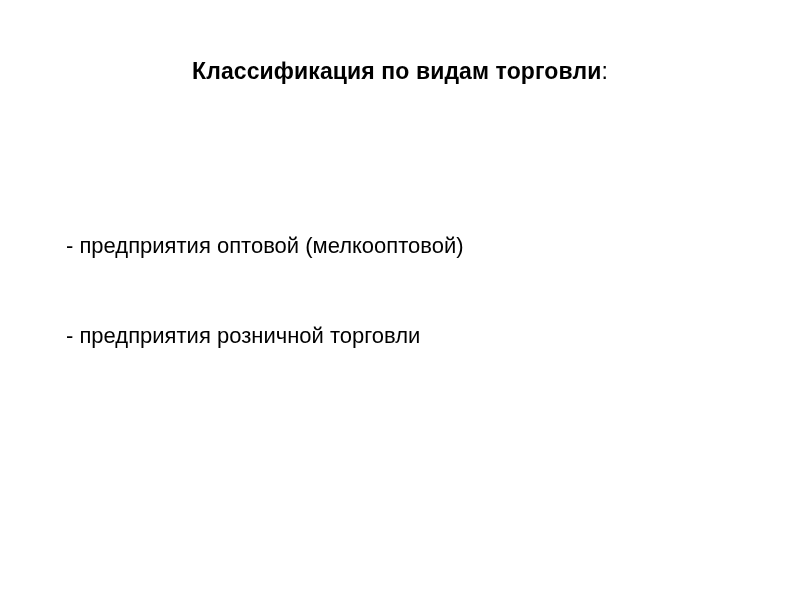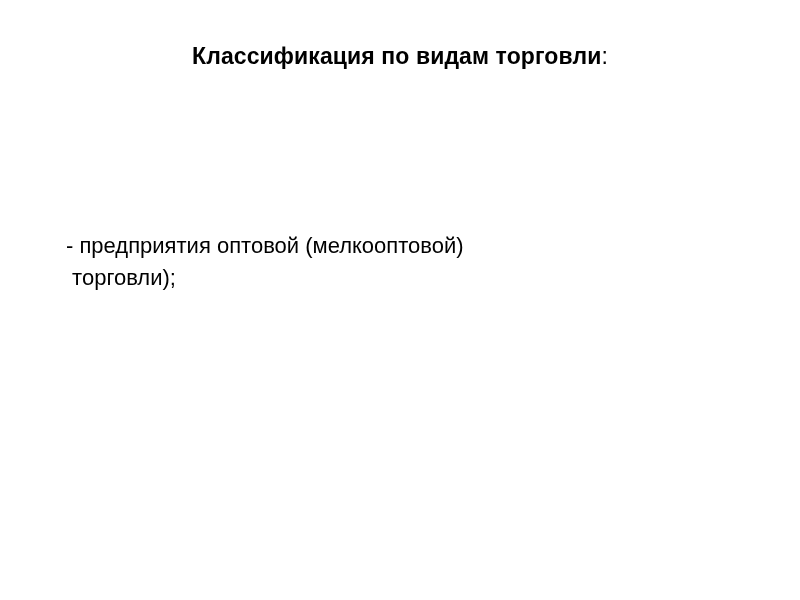--- a/index.html
+++ b/index.html
@@ -16,21 +16,21 @@
   }
   .slide {
     position: relative;
     width: 800px;
     height: 600px;
     box-sizing: border-box;
   }
   .slide-title {
     position: absolute;
     left: 0;
-    top: 43px;
+    top: 58px;
     width: 800px;
     text-align: center;
     font-size: 23px;
     font-weight: bold;
     letter-spacing: 0.1px;
     line-height: 1.2;
   }
   .slide-title .title-tail {
     font-weight: normal;
   }
@@ -58,21 +58,23 @@
 <div class="slide">
 
   <div class="slide-title">
     <span>Классификация по видам торговли</span><span class="title-tail">:</span>
   </div>
 
   <div class="body-block">
 
     <div class="bullet-item">
       <div class="bullet-line">- предприятия оптовой (мелкооптовой)</div>
-      <div class="bullet-line"> торговли);</div>
     </div>
 
     <div class="spacer-gap"></div>
 
+    <div class="bullet-item">
+      <div class="bullet-line">- предприятия розничной торговли</div>
+    </div>
 
   </div>
 
 </div>
 
 </body></html>

